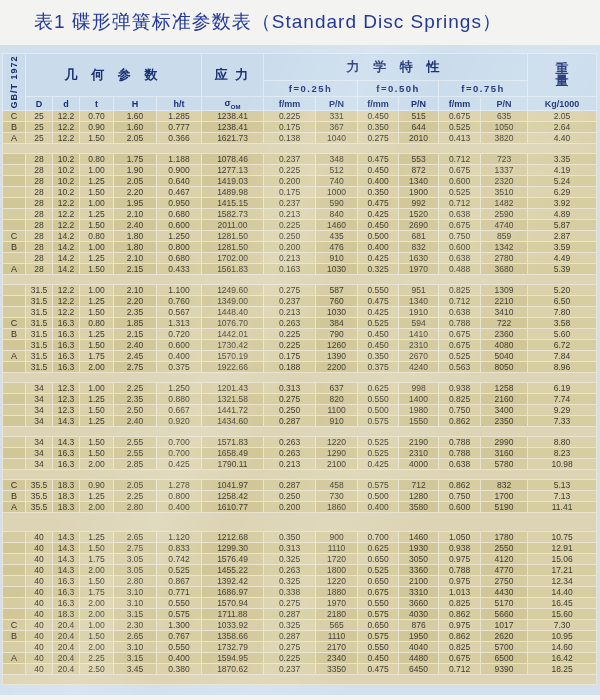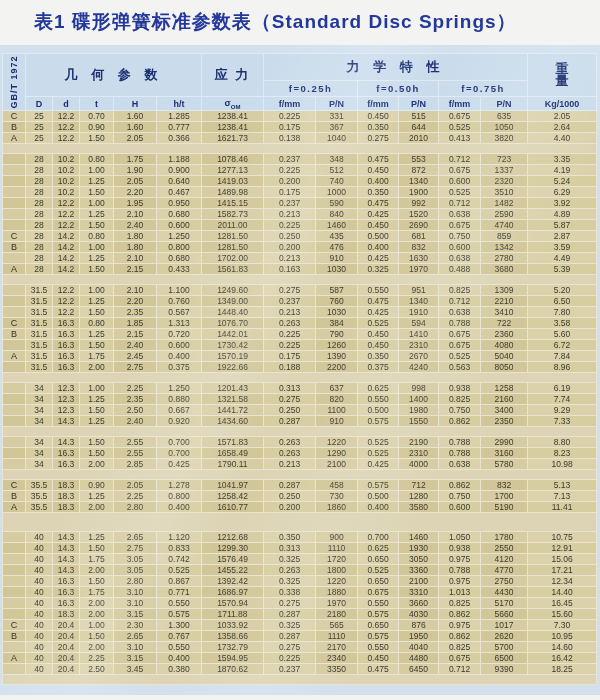--- a/index.html
+++ b/index.html
@@ -3,21 +3,21 @@
 <meta charset="utf-8">
 <style>
   html,body{margin:0;padding:0;}
   body{
     width:600px;height:700px;overflow:hidden;position:relative;
     background:#f3f4f1;
     font-family:"Liberation Sans","DejaVu Sans",sans-serif;
   }
   .page-title{
     position:absolute;top:9px;left:34px;
-    font-size:19px;font-weight:bold;color:#23389a;letter-spacing:1px;
+    font-size:19px;font-weight:normal;color:#23389a;letter-spacing:1px;
     white-space:nowrap;
   }
   .panel{
     position:absolute;top:45px;left:0;width:600px;height:650px;
     background:#d2e0ee;
   }
   .panel::after{ 
     content:"";position:absolute;inset:0;pointer-events:none;
     background:linear-gradient(115deg,transparent 30%,rgba(255,255,255,.14) 42%,transparent 50%,rgba(255,255,255,.10) 62%,transparent 72%);
   }

